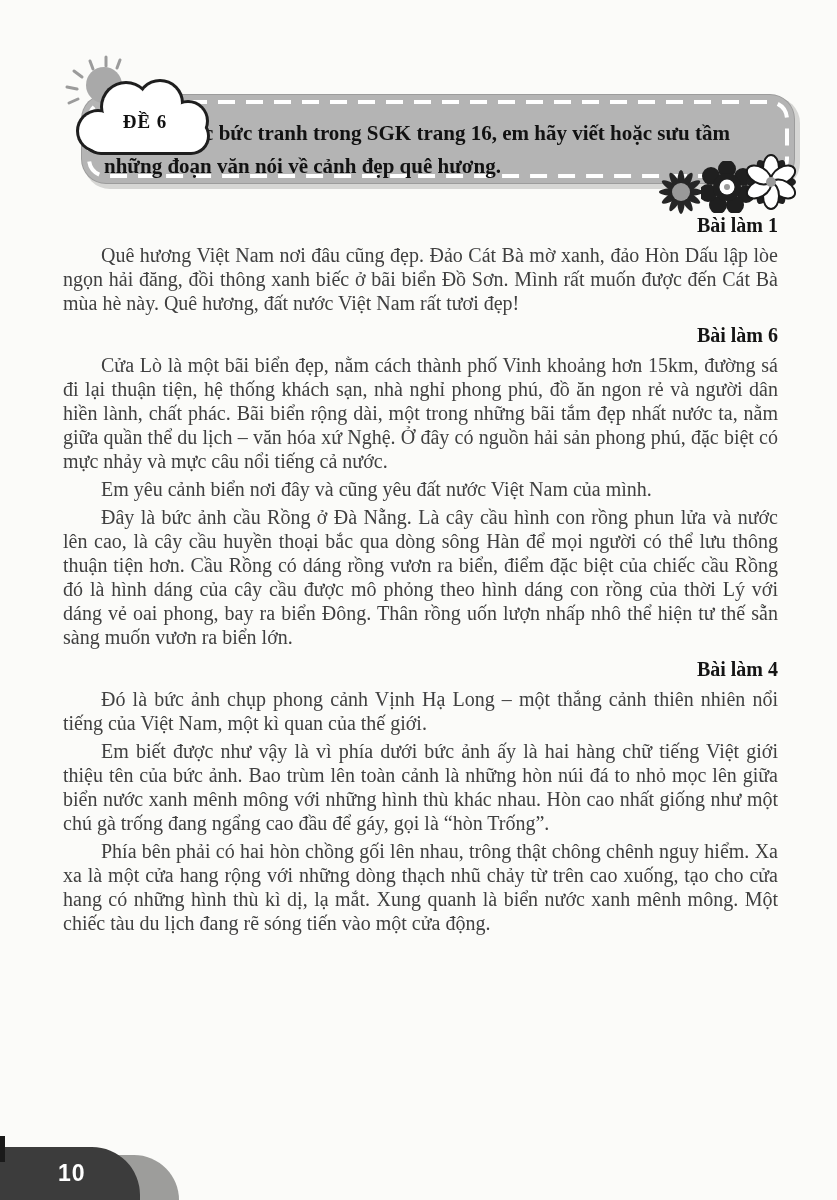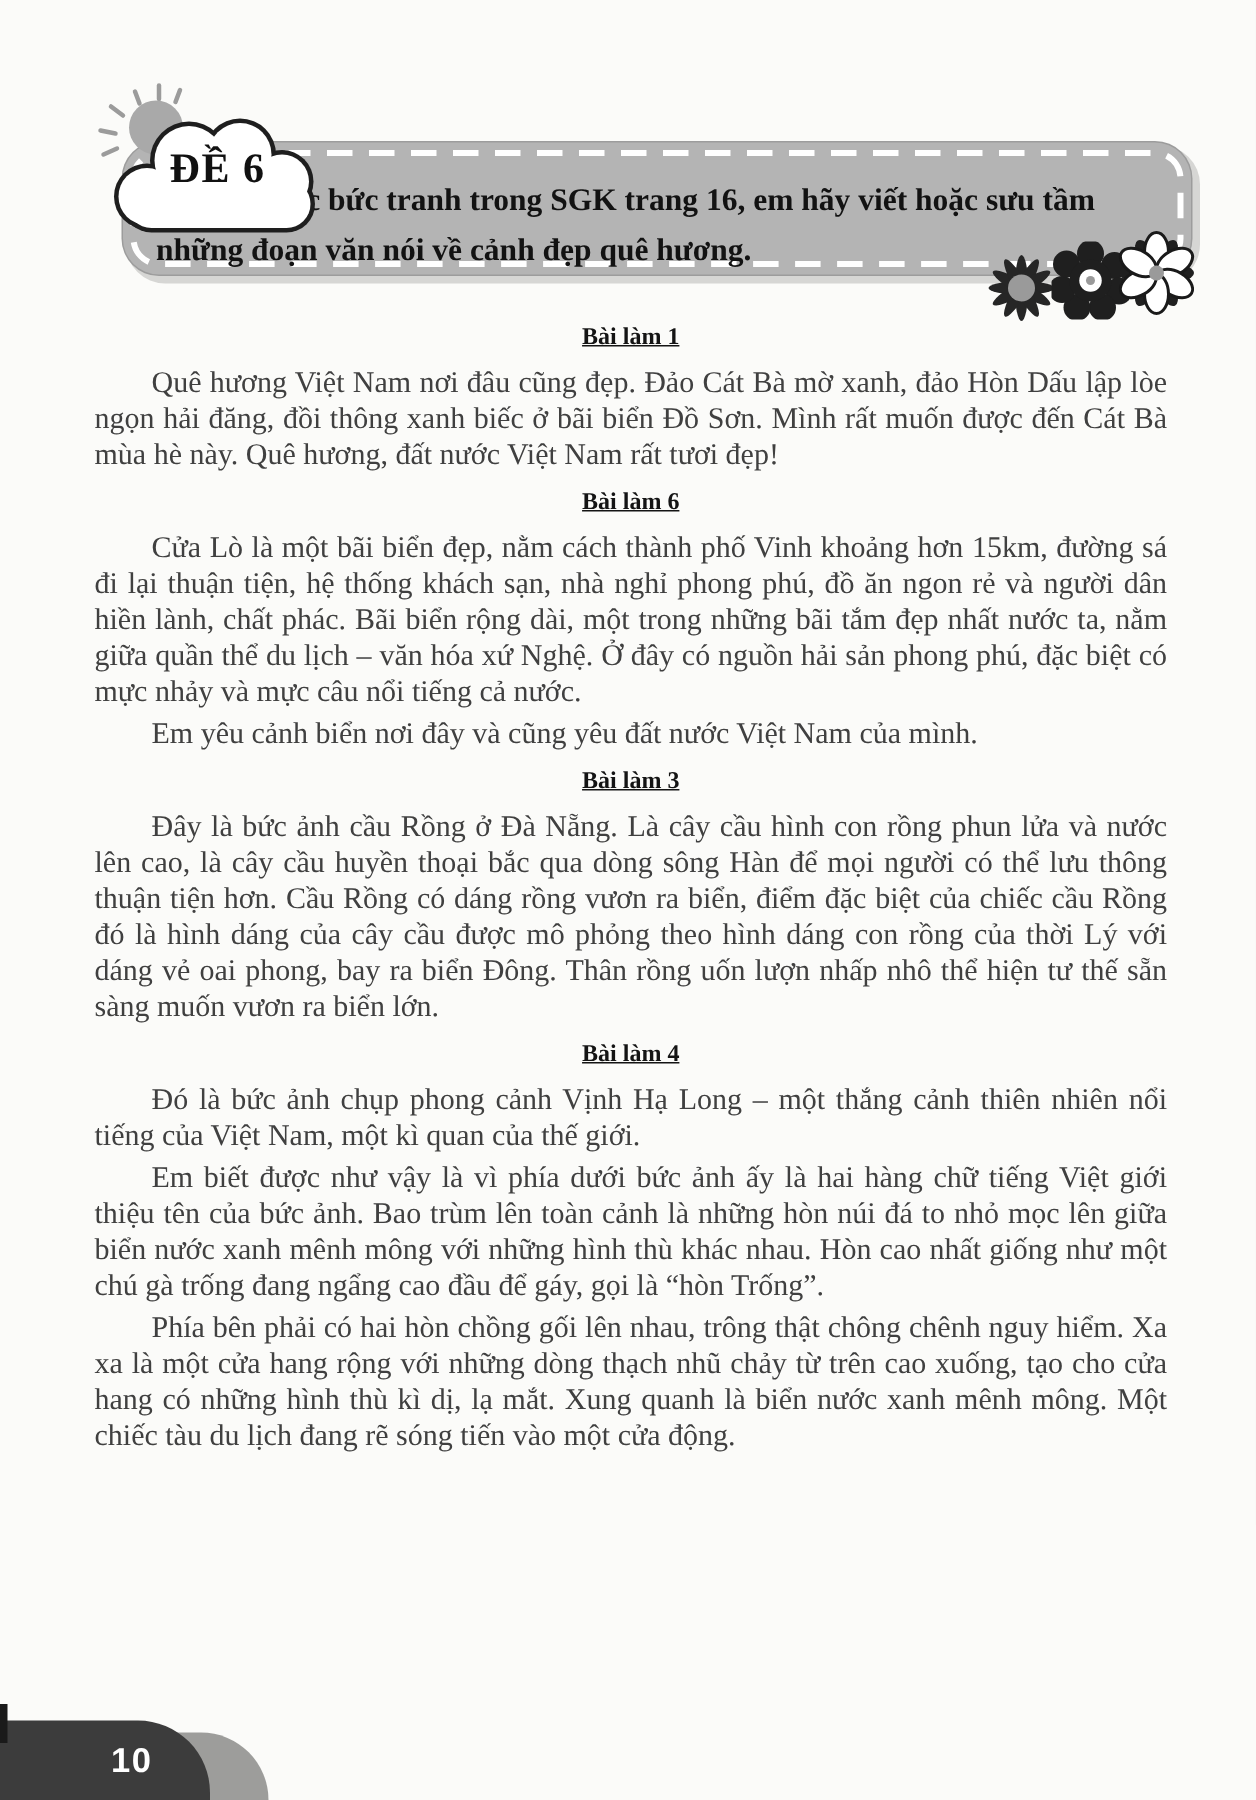--- a/index.html
+++ b/index.html
@@ -30,63 +30,62 @@
     font-weight:bold; font-size:21px; line-height:33px;
     color:#121212;
     font-family:"Liberation Serif","DejaVu Serif",serif;
   }
 
   
   .badge { position:absolute; left:58px; top:55px; width:180px; height:125px; z-index:3; }
   .sun-svg { position:absolute; left:4px; top:0; }
   .cloud-svg { position:absolute; left:10px; top:14px; }
   .badge-label {
-    position:absolute; left:42px; top:42px; width:90px;
+    position:absolute; left:42px; top:56px; width:90px;
     text-align:center;
-    font-weight:bold; font-size:28px; color:#111;
+    font-weight:bold; font-size:19px; color:#111;
     font-family:"Liberation Serif","DejaVu Serif",serif;
     letter-spacing:1px;
   }
 
   
   .flowers { position:absolute; left:0; top:0; z-index:2; }
   .flower { position:absolute; }
   .flower-a { left:657px; top:168px; }
   .flower-b { left:701px; top:161px; }
   .flower-c { left:742px; top:153px; }
 
   
   .content {
     position:absolute; left:63px; right:59px; top:205px;
     font-size:20px; line-height:24px;
     text-align:justify;
   }
   .bai-heading {
-    font-size:16px; font-weight:bold; text-align:center;
-    margin:8px 0 6px 0; color:#141414;text-decoration:underline;
+    font-size:20px; font-weight:bold; text-align:right;
+    margin:8px 0 6px 0; color:#141414;
   }
   .para { text-indent:38px; margin-bottom:4px; color:#404040; }
 
   
   .footer-shadow {
     position:absolute; left:0; bottom:0; width:179px; height:45px;
     background:#9d9d9b; border-top-right-radius:60px;
     z-index:4;
   }
   .footer-tab {
     position:absolute; left:0; bottom:0; width:140px; height:53px;
     background:#3c3c3c; border-top-right-radius:48px;
     z-index:5;
   }
   .page-num {
     position:absolute; left:58px; bottom:13px;
     color:#ffffff; font-weight:bold; font-size:23px;
     font-family:"Liberation Sans","DejaVu Sans",sans-serif;
     letter-spacing:1px;
-    margin-left:16px;
   }
   .edge-mark {
     position:absolute; left:0; top:1136px; width:5px; height:26px;
     background:#1a1a1a; z-index:6;
   }
 </style>
 </head>
 <body>
 
 <div class="page">
@@ -184,21 +183,20 @@
       <p class="para">Quê hương Việt Nam nơi đâu cũng đẹp. Đảo Cát Bà mờ xanh, đảo Hòn Dấu lập lòe ngọn hải đăng, đồi thông xanh biếc ở bãi biển Đồ Sơn. Mình rất muốn được đến Cát Bà mùa hè này. Quê hương, đất nước Việt Nam rất tươi đẹp!</p>
     </section>
 
     <section>
       <h3 class="bai-heading">Bài làm 6</h3>
       <p class="para">Cửa Lò là một bãi biển đẹp, nằm cách thành phố Vinh khoảng hơn 15km, đường sá đi lại thuận tiện, hệ thống khách sạn, nhà nghỉ phong phú, đồ ăn ngon rẻ và người dân hiền lành, chất phác. Bãi biển rộng dài, một trong những bãi tắm đẹp nhất nước ta, nằm giữa quần thể du lịch – văn hóa xứ Nghệ. Ở đây có nguồn hải sản phong phú, đặc biệt có mực nhảy và mực câu nổi tiếng cả nước.</p>
       <p class="para">Em yêu cảnh biển nơi đây và cũng yêu đất nước Việt Nam của mình.</p>
     </section>
 
     <section>
-      <h3 class="bai-heading">Bài làm 3</h3>
       <p class="para">Đây là bức ảnh cầu Rồng ở Đà Nẵng. Là cây cầu hình con rồng phun lửa và nước lên cao, là cây cầu huyền thoại bắc qua dòng sông Hàn để mọi người có thể lưu thông thuận tiện hơn. Cầu Rồng có dáng rồng vươn ra biển, điểm đặc biệt của chiếc cầu Rồng đó là hình dáng của cây cầu được mô phỏng theo hình dáng con rồng của thời Lý với dáng vẻ oai phong, bay ra biển Đông. Thân rồng uốn lượn nhấp nhô thể hiện tư thế sẵn sàng muốn vươn ra biển lớn.</p>
     </section>
 
     <section>
       <h3 class="bai-heading">Bài làm 4</h3>
       <p class="para">Đó là bức ảnh chụp phong cảnh Vịnh Hạ Long – một thắng cảnh thiên nhiên nổi tiếng của Việt Nam, một kì quan của thế giới.</p>
       <p class="para">Em biết được như vậy là vì phía dưới bức ảnh ấy là hai hàng chữ tiếng Việt giới thiệu tên của bức ảnh. Bao trùm lên toàn cảnh là những hòn núi đá to nhỏ mọc lên giữa biển nước xanh mênh mông với những hình thù khác nhau. Hòn cao nhất giống như một chú gà trống đang ngẩng cao đầu để gáy, gọi là “hòn Trống”.</p>
       <p class="para">Phía bên phải có hai hòn chồng gối lên nhau, trông thật chông chênh nguy hiểm. Xa xa là một cửa hang rộng với những dòng thạch nhũ chảy từ trên cao xuống, tạo cho cửa hang có những hình thù kì dị, lạ mắt. Xung quanh là biển nước xanh mênh mông. Một chiếc tàu du lịch đang rẽ sóng tiến vào một cửa động.</p>
     </section>
 

